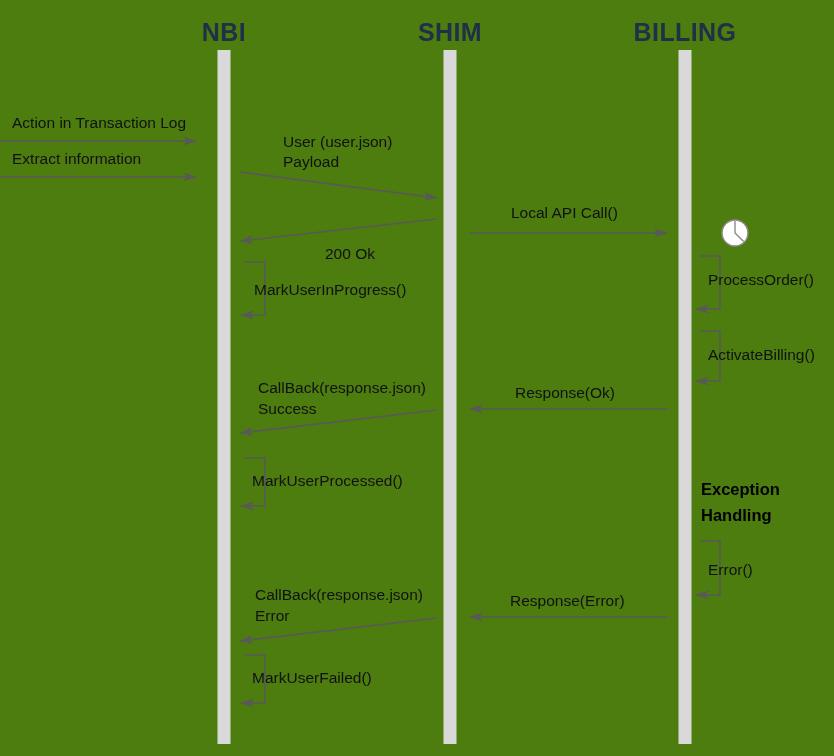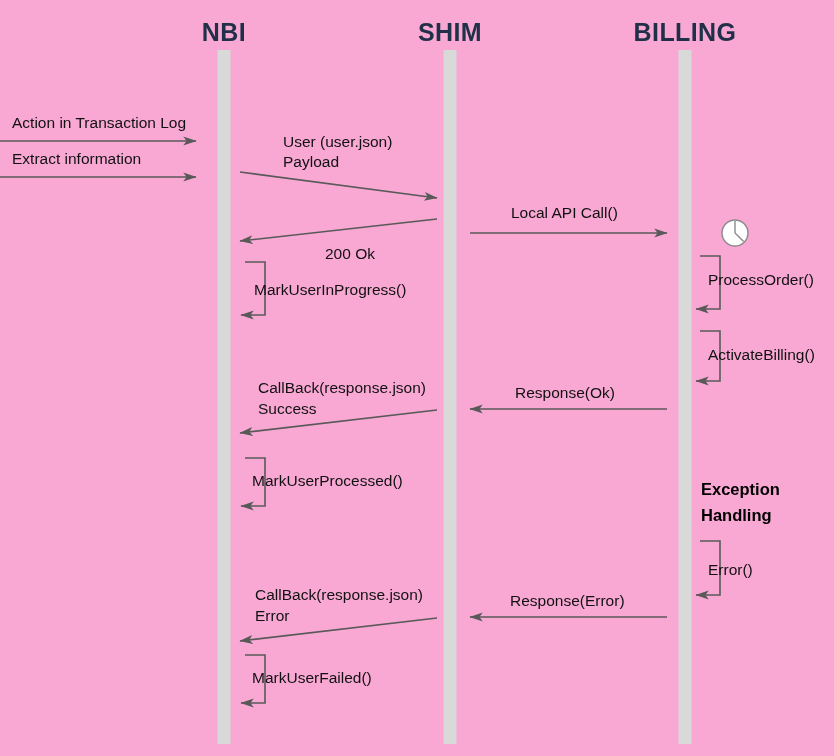--- a/index.html
+++ b/index.html
@@ -7,21 +7,21 @@
     padding: 0;
     background: #ffffff;
   }
   body {
     font-family: "Liberation Sans", sans-serif;
   }
   #diagram-root {
     position: relative;
     width: 834px;
     height: 756px;
-    background: #f9a8d4;
+    background: #4d7c0f;
     overflow: hidden;
   }
   #diagram-svg {
     position: absolute;
     left: 0;
     top: 0;
     width: 834px;
     height: 756px;
   }
   .actor-title {

